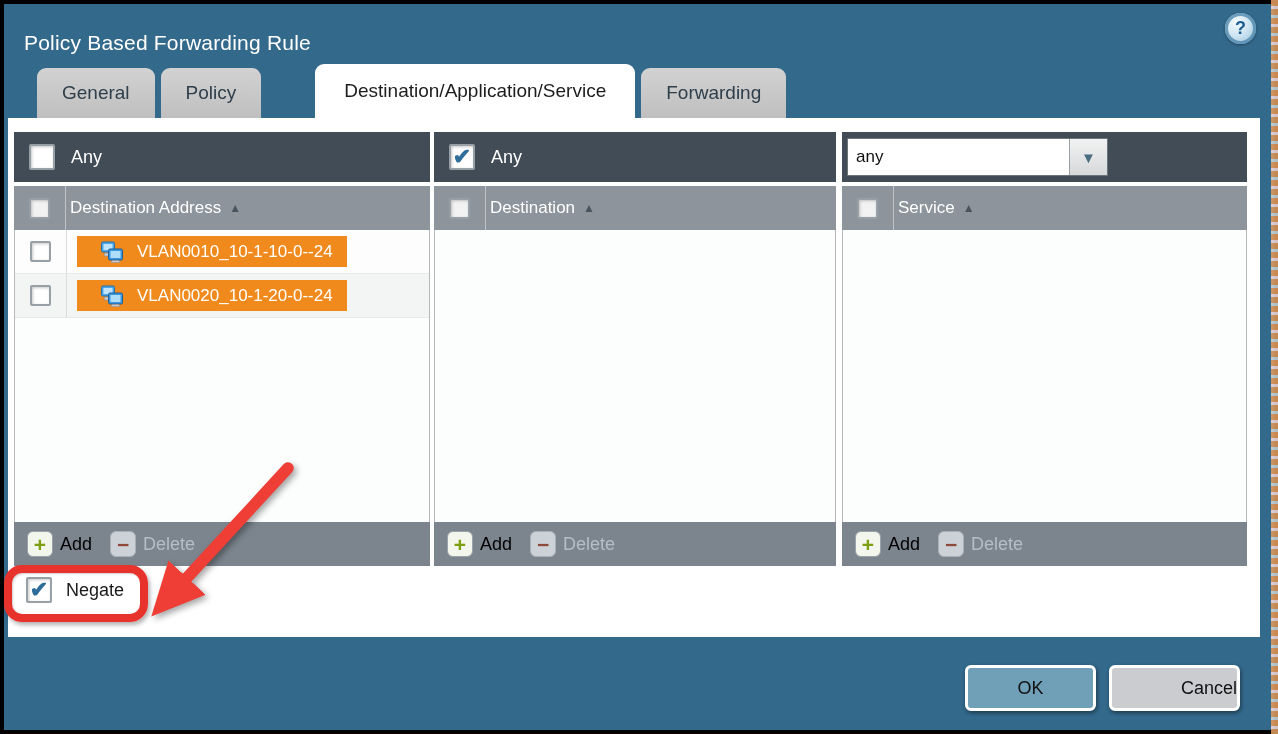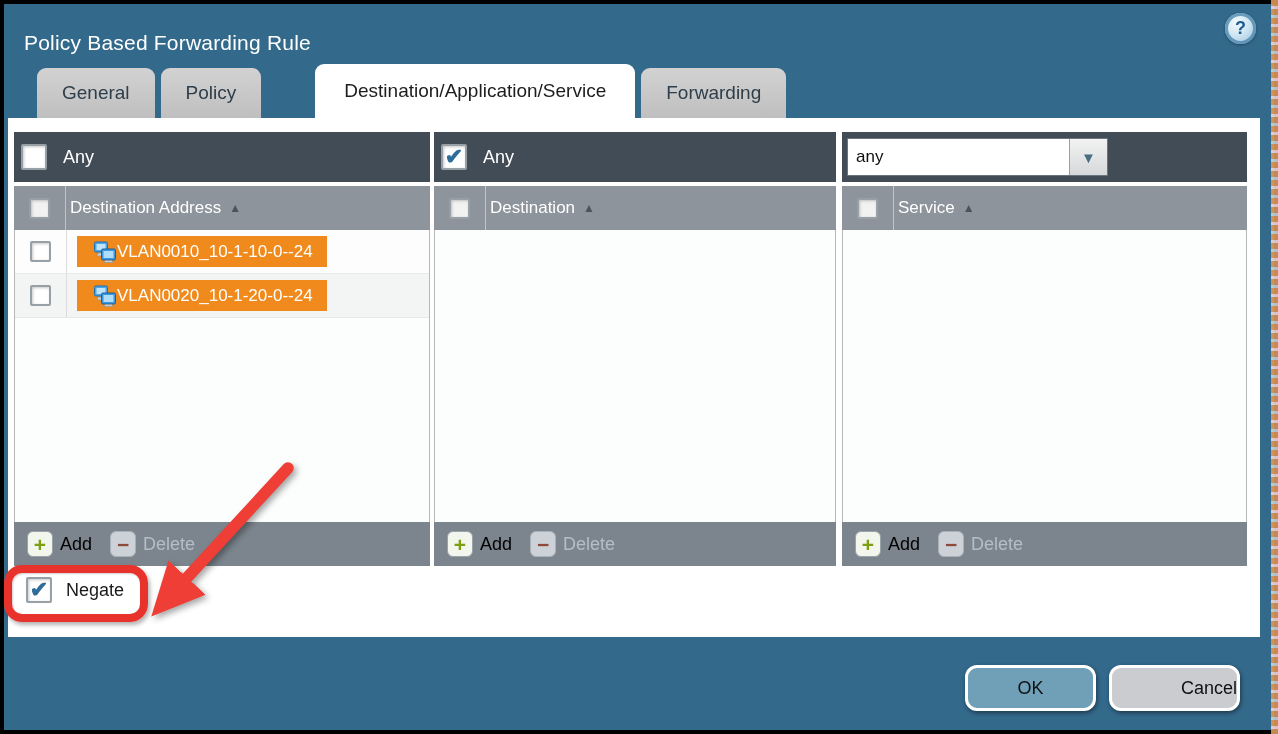--- a/index.html
+++ b/index.html
@@ -50,21 +50,21 @@
   }
 
   .panel {
     position:absolute; left:8px; top:118px; width:1252px; height:519px;
     background:#ffffff; z-index:4;
   }
 
   .col { position:absolute; top:14px; height:434px; display:flex; flex-direction:column; }
   .col-top {
     height:50px; margin-bottom:4px; background:#424c56;
-    display:flex; align-items:center; padding:0 0 0 7px; flex:none;
+    display:flex; align-items:center; padding:0 0 0 15px; flex:none;
   }
   .top-label { color:#fff; font-size:18px; margin-left:16px; }
   .col-head {
     height:44px; background:#8d949c; display:flex; align-items:center; flex:none;
   }
   .head-label { color:#ffffff; font-size:17px; margin-left:4px; }
   .sort { color:#4a545f; font-size:12px; margin-left:8px; cursor:pointer; }
   .col-body {
     flex:1; background:#fcfdfd; overflow:hidden;
     border-left:1px solid #b7b7b7; border-right:1px solid #b7b7b7;
@@ -89,21 +89,21 @@
   .cb.sm { width:21px; height:21px; background:#f2f2f2; }
   .cb span { color:#2e6d99; font-size:22px; font-weight:bold; line-height:1; }
 
   .row {
     height:44px; display:flex; align-items:center;
     background:#fdfdfd; border-bottom:1px solid #e8e8e8;
   }
   .row.alt { background:#f3f4f4; }
   .chip {
     margin-left:10px; height:31px; background:#f08a1c;
-    display:inline-flex; align-items:center; padding:0 14px 0 16px; gap:0;
+    display:inline-flex; align-items:center; padding:0 14px 0 23px; gap:13px;
   }
   .chip .chip-label { color:#ffffff; font-size:17px; }
   .chip svg { flex:none; }
 
   .btn-add, .btn-del {
     display:inline-flex; align-items:center; gap:7px; cursor:pointer; margin-right:18px;
   }
   .icon-sq {
     width:26px; height:26px; border-radius:6px; display:inline-flex;
     align-items:center; justify-content:center;
@@ -140,21 +140,21 @@
     box-shadow:2px 3px 4px rgba(0,0,0,.3), inset 1px 1px 2px rgba(0,0,0,.2);
     pointer-events:none;
   }
   .arrow {
     position:absolute; left:140px; top:440px; z-index:21; pointer-events:none;
     filter:drop-shadow(3px 3px 3px rgba(0,0,0,.35));
   }
 
   .dlg-btn {
     position:absolute; top:665px; width:131px; height:46px;
-    border:3px solid #ffffff; border-radius:12px;
+    border:3px solid #ffffff; border-radius:6px;
     font-family:"Liberation Sans", sans-serif; font-size:18px; color:#111;
     cursor:pointer; box-shadow:1px 2px 4px rgba(0,0,0,.45);
   }
   .btn-ok { left:965px; background:#6fa0b8; }
   .btn-cancel { left:1109px; background:#cbccd0;text-align:right; }
 </style>
 </head>
 <body>
 
 <div class="frame">

